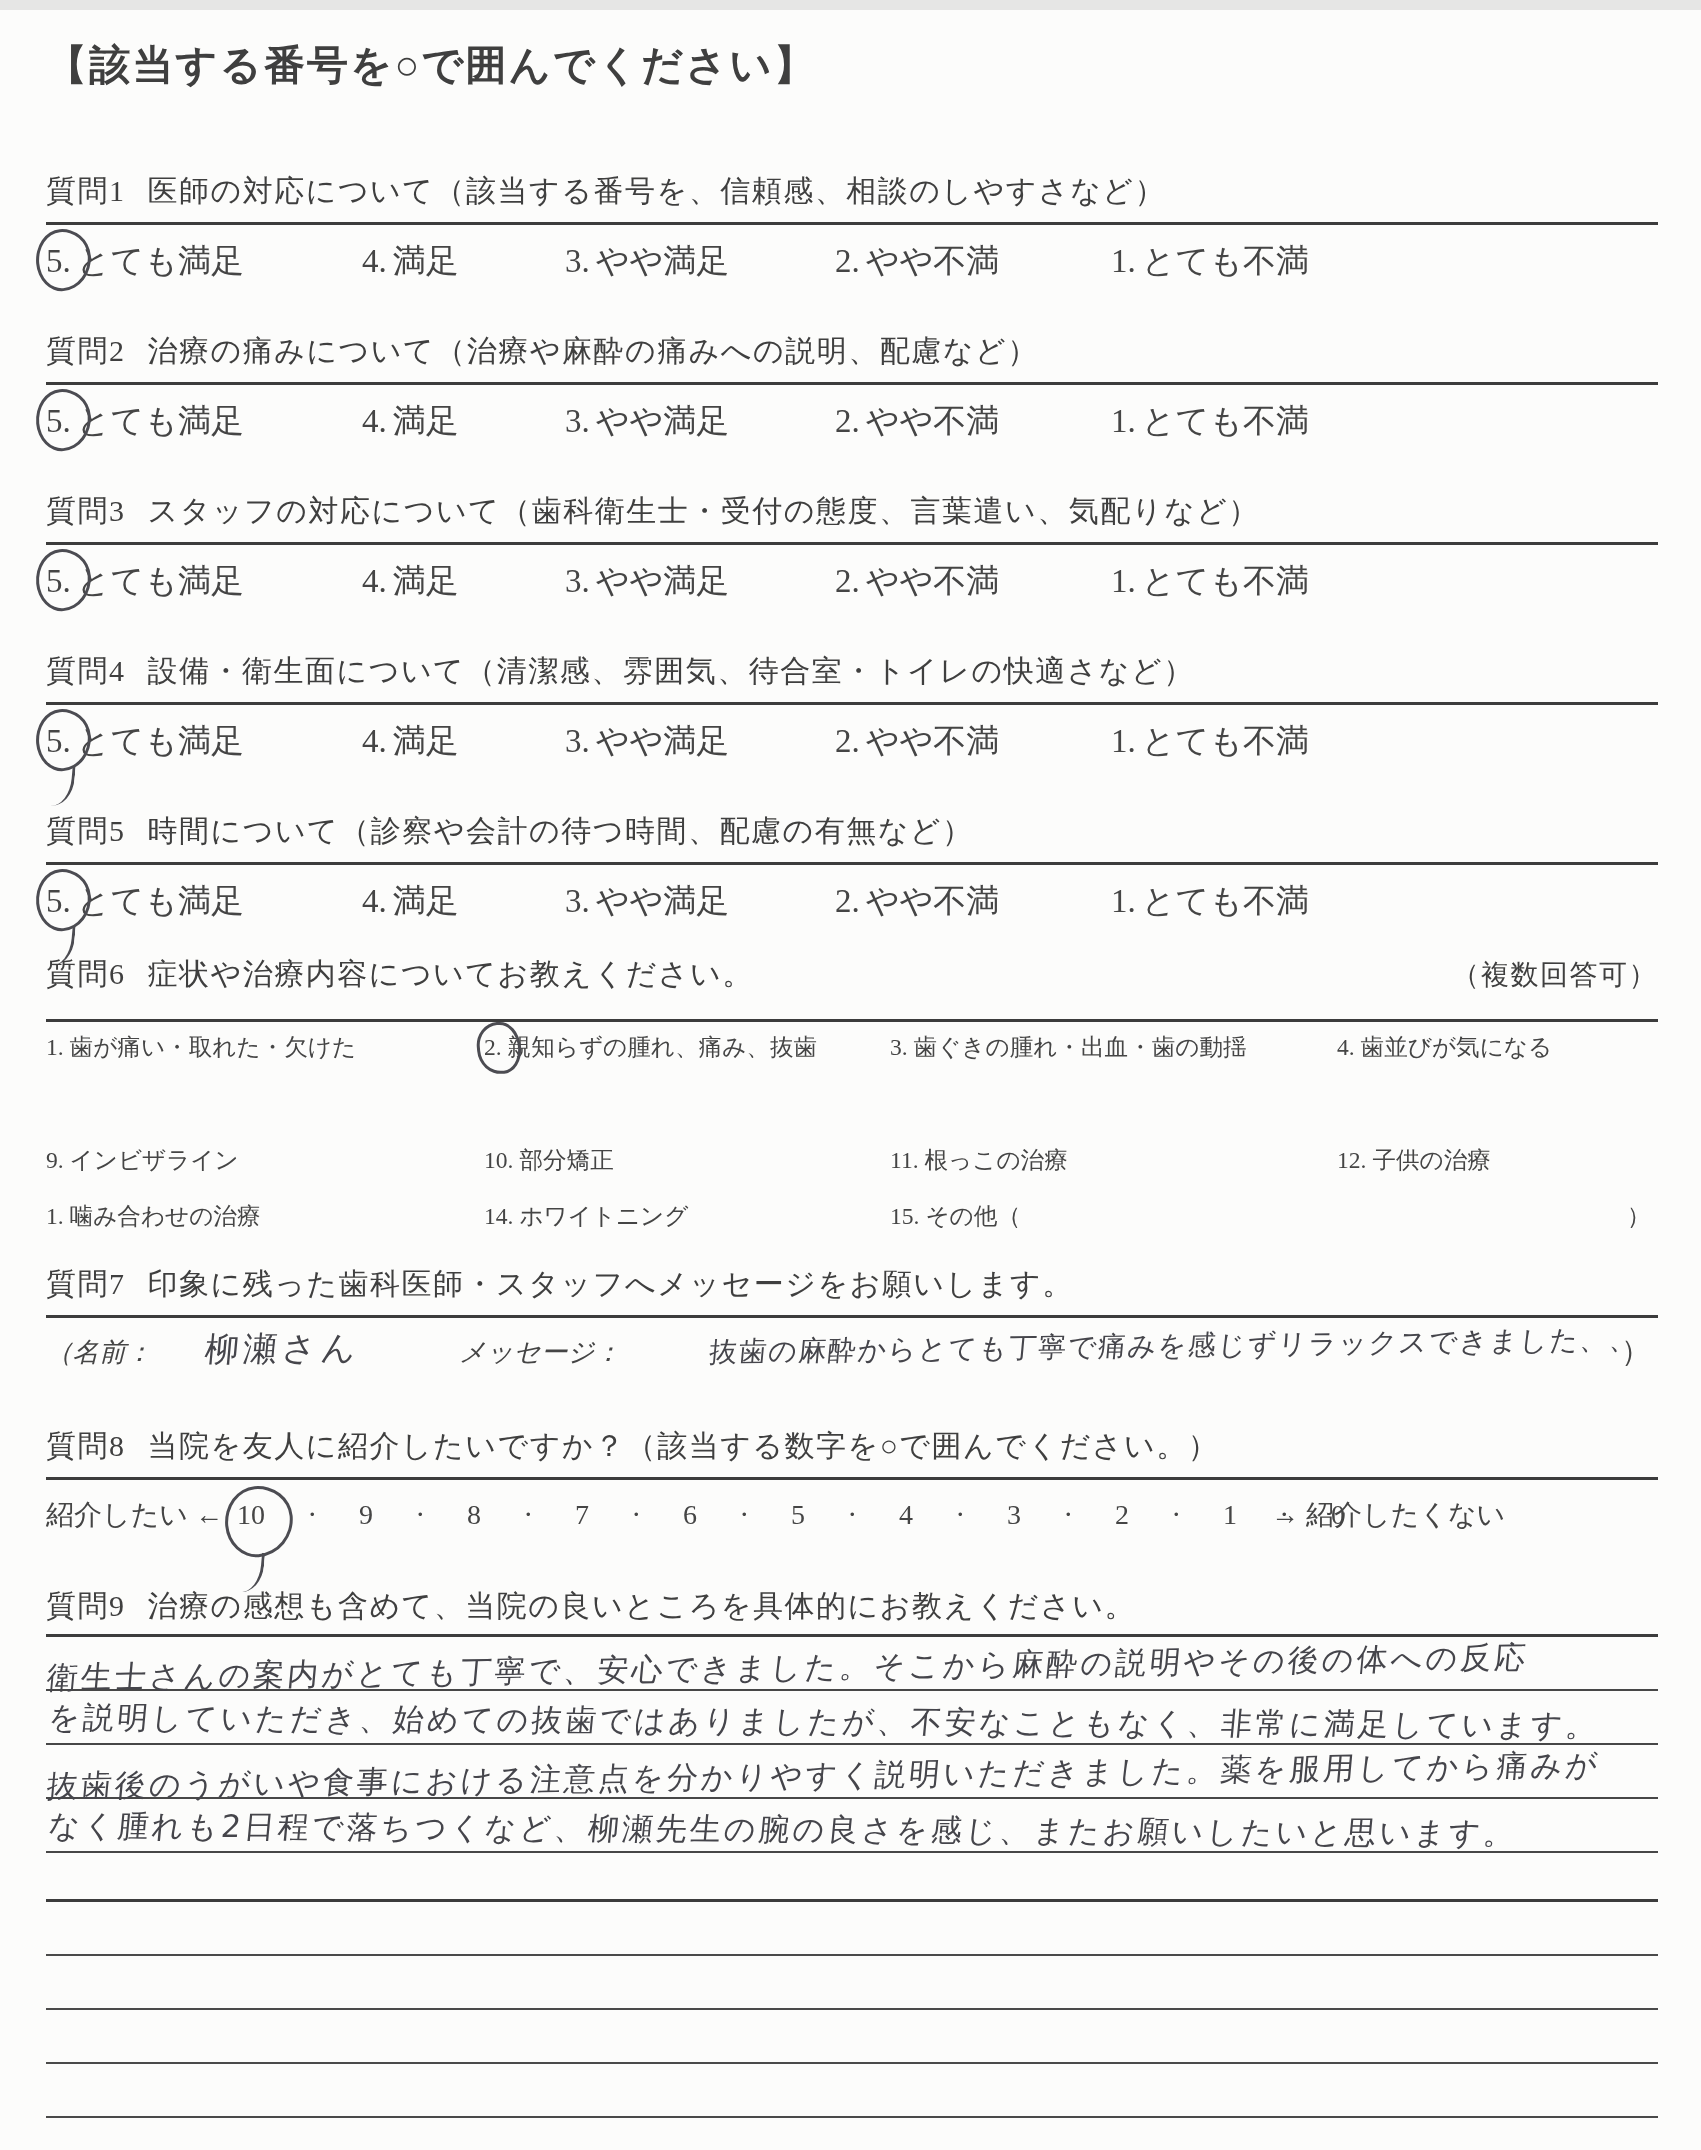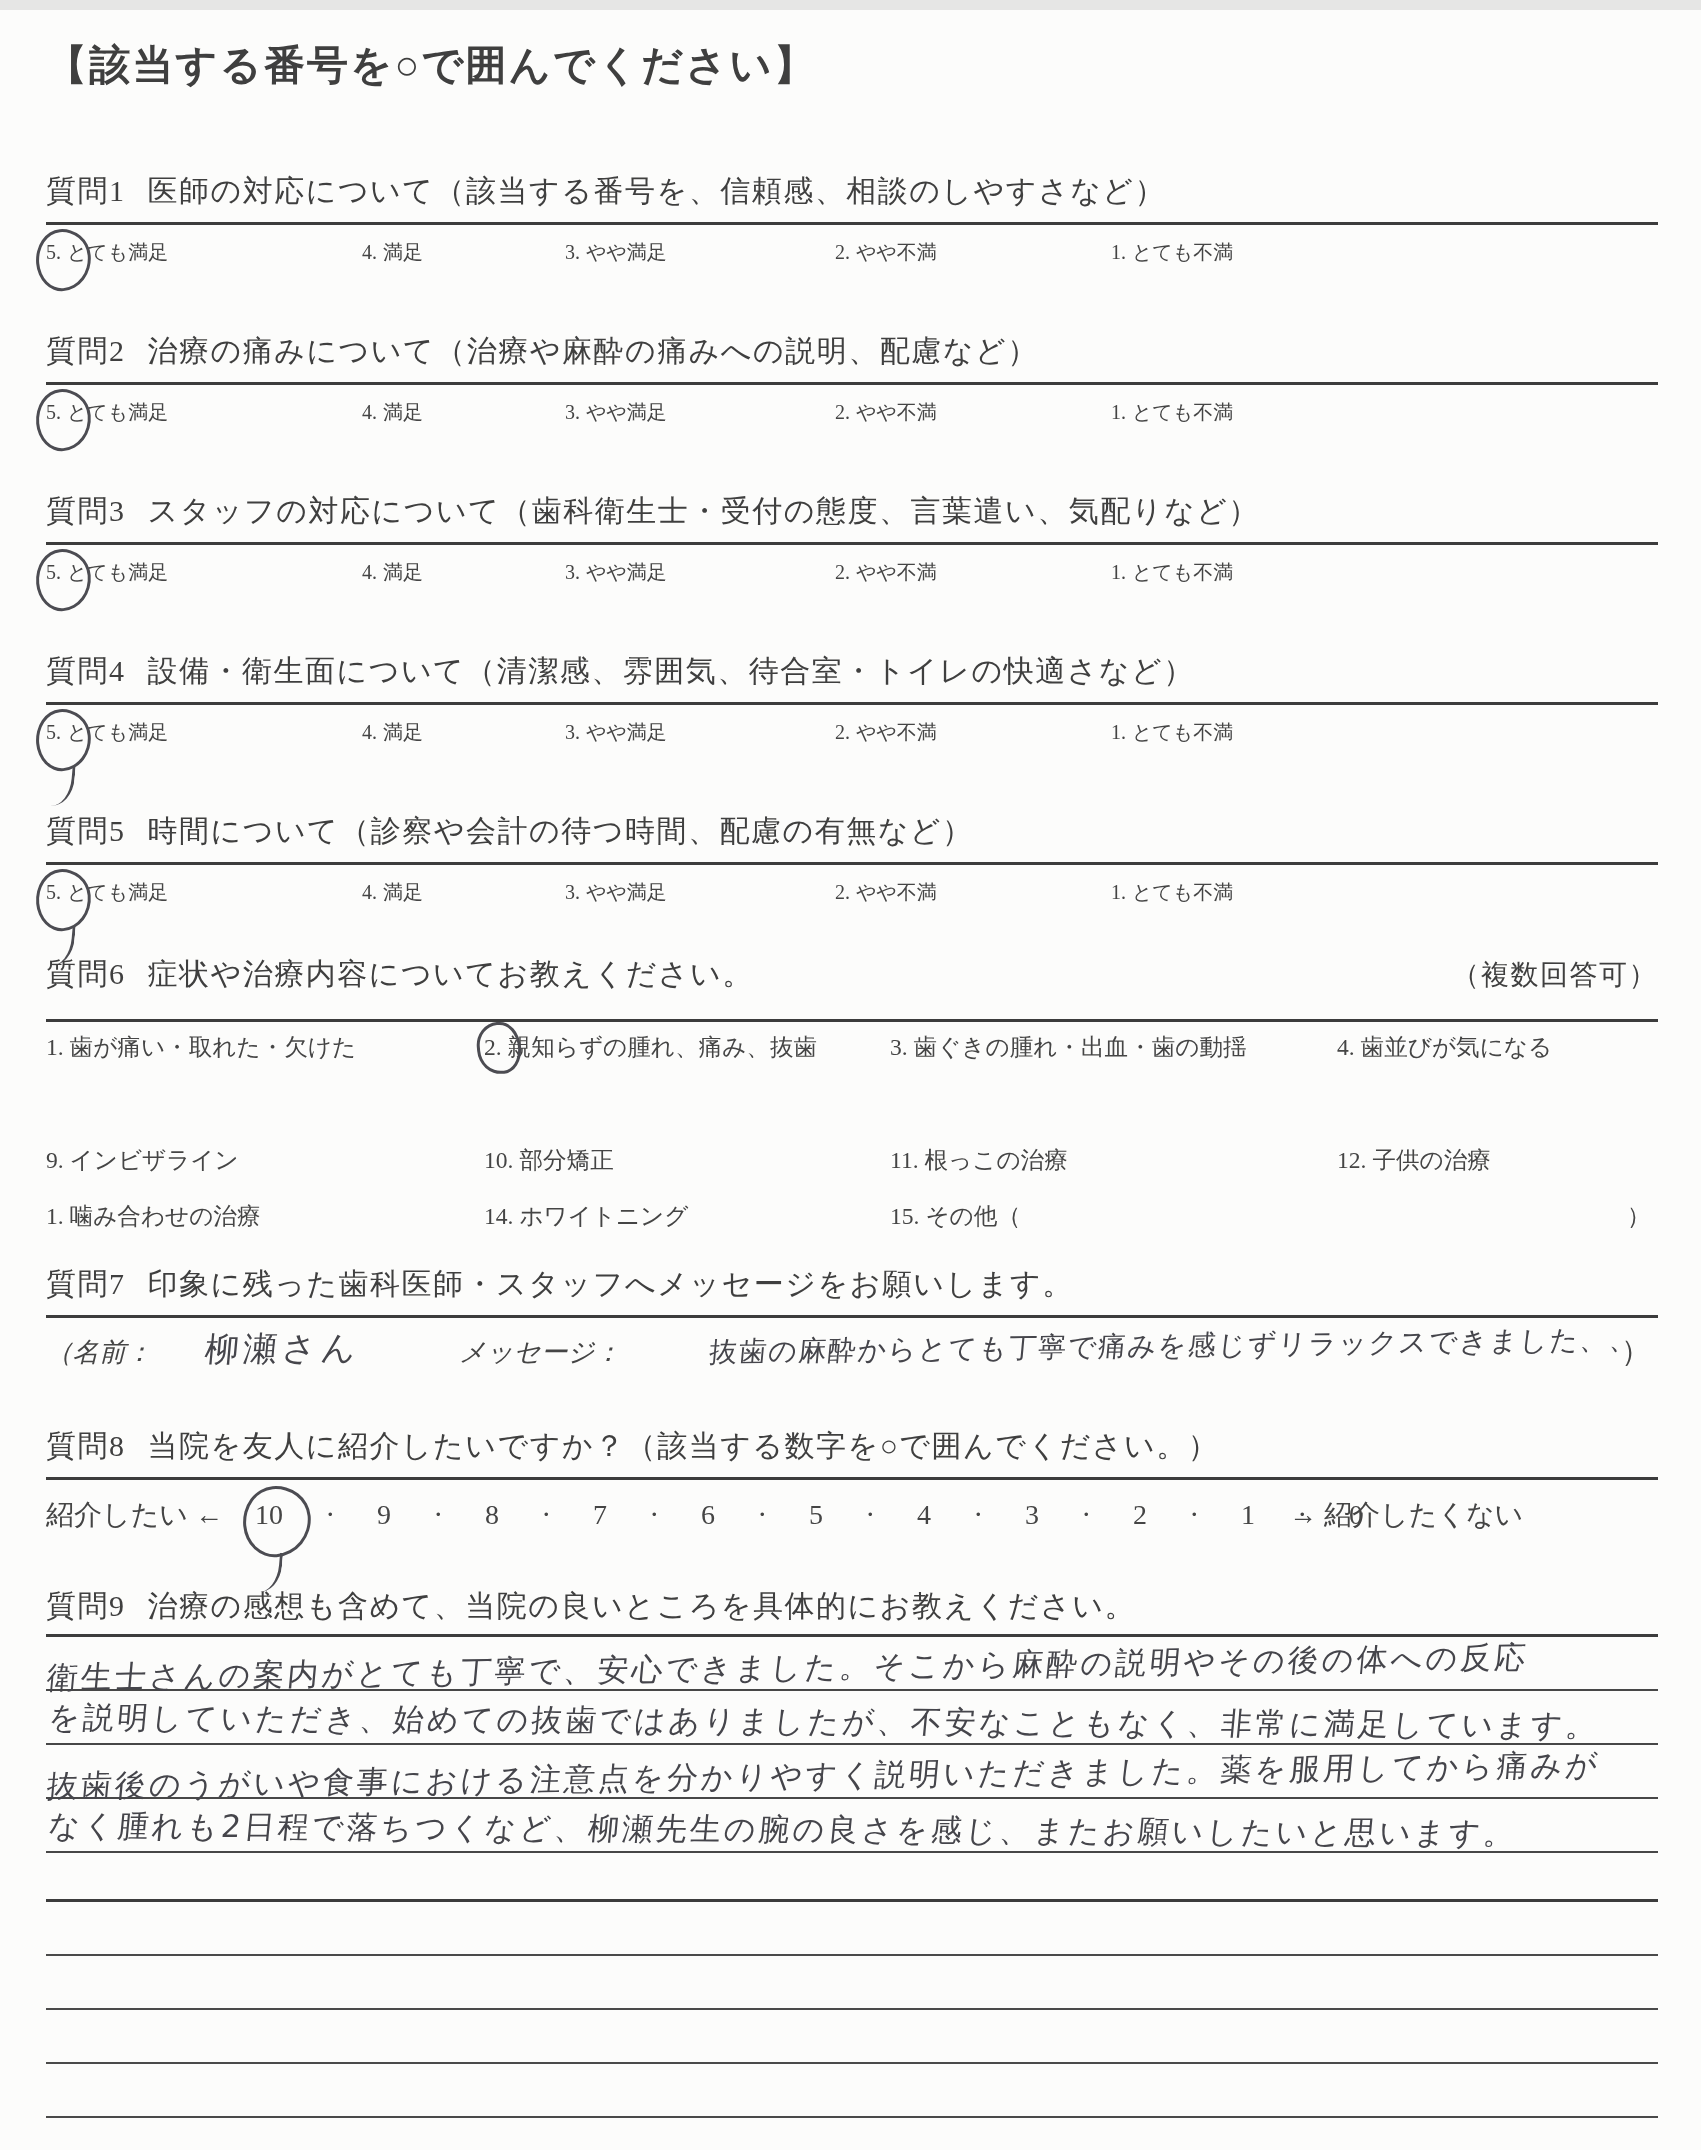--- a/index.html
+++ b/index.html
@@ -4,21 +4,21 @@
 <style>
   html,body{margin:0;padding:0;background:#e9e9e8;}
   .page{position:relative;width:1701px;height:2151px;background:#fcfcfb;overflow:hidden;
         font-family:"Liberation Serif","DejaVu Serif",serif;color:#3f3f3f;}
   .scanstrip{position:absolute;top:0;left:0;right:0;height:9.6px;background:#e6e6e5;}
   .sec{position:absolute;left:46px;right:43px;}
   .pagetitle{font-size:41px;font-weight:700;letter-spacing:2.2px;white-space:nowrap;}
   .qh{font-size:30px;font-weight:400;letter-spacing:1.5px;margin:0;white-space:nowrap;}
   .qh .qlabel{margin-right:22px;}
   .rule{height:3px;background:#3c3c3c;margin-top:10.3px;}
-  .opts{position:relative;height:46px;margin-top:5.9px;font-size:20px;}
+  .opts{position:relative;height:46px;margin-top:5.9px;font-size:33px;}
   .opt{position:absolute;top:7.4px;white-space:nowrap;color:#454545;}
   .opt .num{margin-right:5.9px;}
   
   .circ{position:absolute;left:-10.3px;top:-9.6px;width:49px;height:56px;border:3px solid #4c4c52;
         border-radius:48% 52% 55% 45%/52% 46% 54% 48%;transform:rotate(-5deg);}
   .circ.tail::after{content:"";position:absolute;left:7.4px;bottom:-38px;width:20.7px;height:41px;
         border-right:3px solid #4c4c52;border-bottom-right-radius:90% 70%;transform:rotate(10deg);}
   .circ.small{width:38px;height:46px;left:-7.4px;top:-8.9px;border-radius:52% 48% 45% 55%/46% 54% 50% 50%;}
   .circ.big{width:62px;height:65px;left:-11.8px;top:-13.3px;}
   
@@ -32,21 +32,21 @@
         transform:skewX(-6deg) rotate(-0.8deg);letter-spacing:1.5px;}
   
   .q7line{position:relative;height:63px;margin-top:5.9px;font-size:26.6px;}
   .q7line .printed{position:absolute;top:10.3px;white-space:nowrap;color:#454545;font-style:italic;}
   .q7name{position:absolute;left:159px;top:1.5px;font-size:34px;letter-spacing:4.4px;white-space:nowrap;}
   .q7msg{position:absolute;left:664px;top:3px;font-size:28px;white-space:nowrap;}
   .q7paren{position:absolute;right:7.4px;top:7.4px;font-size:29.5px;color:#454545;}
   
   .q8row{position:relative;margin-top:8.9px;height:52px;font-size:28px;color:#454545;
          display:flex;align-items:center;white-space:nowrap;}
-  .q8nums{display:flex;width:993px;justify-content:space-between;align-items:center;margin-left:32px;gap:36px;}
+  .q8nums{display:flex;width:993px;justify-content:space-between;align-items:center;margin-left:14px;gap:36px;}
   .q8n{position:relative;}
   .q8dot{font-size:22px;}
   .q8right{margin-left:41px;}
   
   .ansline{position:relative;height:52px;border-bottom:2.2px solid #474747;}
   .ansline .hand{position:absolute;left:1.5px;bottom:0px;font-size:31px;letter-spacing:3px;white-space:nowrap;}
   .ansline:nth-child(even) .hand{transform:skewX(-5deg) rotate(0.3deg);}
   .blankline{height:52px;border-bottom:2.2px solid #4a4a4a;}
 </style>
 </head>

